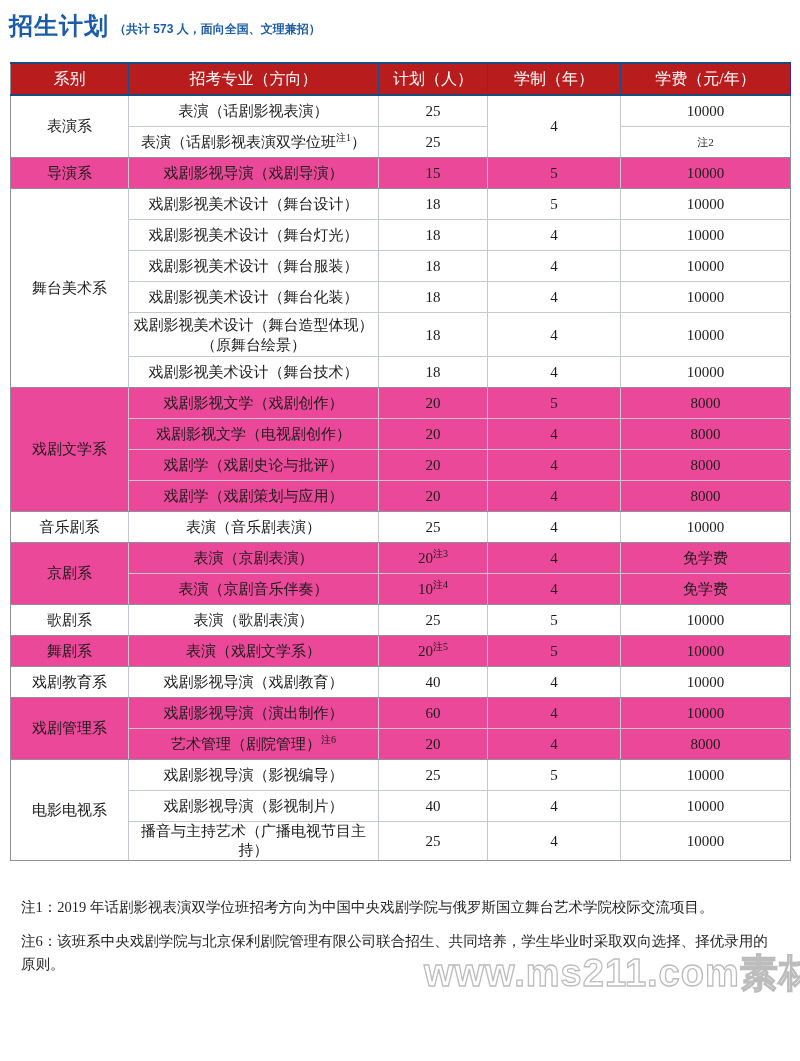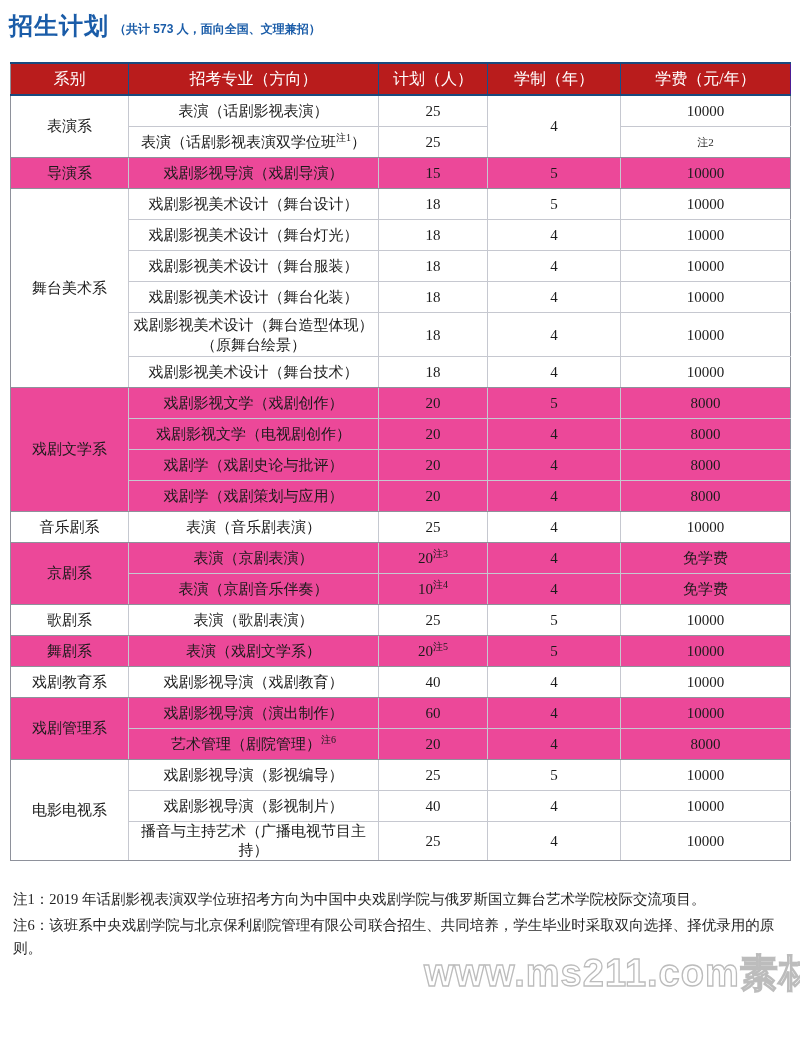--- a/index.html
+++ b/index.html
@@ -20,21 +20,21 @@
   td:last-child{border-right:none;}
   tr.shaded td{background:#ec4899;}
   tr.sec-end td{border-bottom-color:#8e919b;}
   td.dept{border-bottom-color:#8e919b;}
   td.to-sec-end{border-bottom-color:#8e919b;}
   tr.tall td{height:43px;line-height:20px;}
   td sup{font-size:10px;line-height:0;}
   td.small-text{font-size:11px;color:#2a2a2a;}
   .notes{position:absolute;left:9px;top:884px;width:783px;font-size:14.5px;
          line-height:22.4px;color:#1f1f1f;}
-  .notes p{margin:4px;}
+  .notes p{margin:12px;}
   .watermark{position:absolute;left:424px;top:948px;white-space:nowrap;pointer-events:none;
              font-family:"Liberation Sans","DejaVu Sans",sans-serif;font-weight:bold;
              font-size:38px;letter-spacing:1px;color:transparent;
              -webkit-text-stroke:1.3px #b5b5b5;opacity:0.9;}
 </style>
 </head>
 <body>
 
 <div class="title">
   <span class="title-main">招生计划</span>

